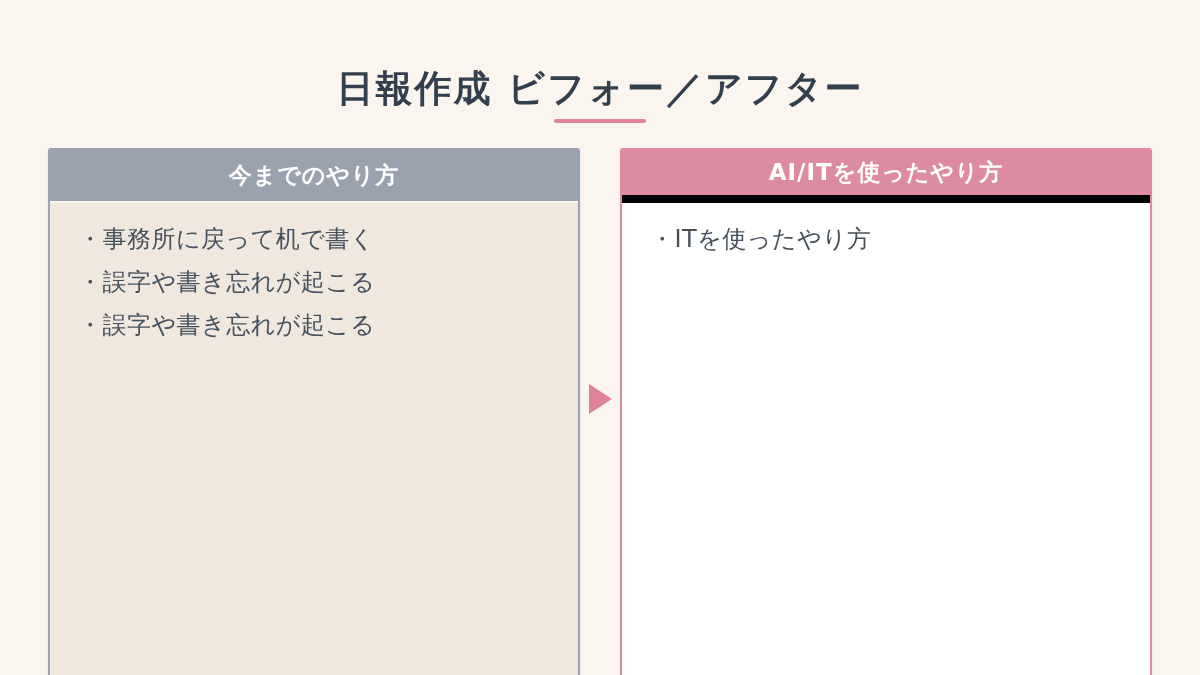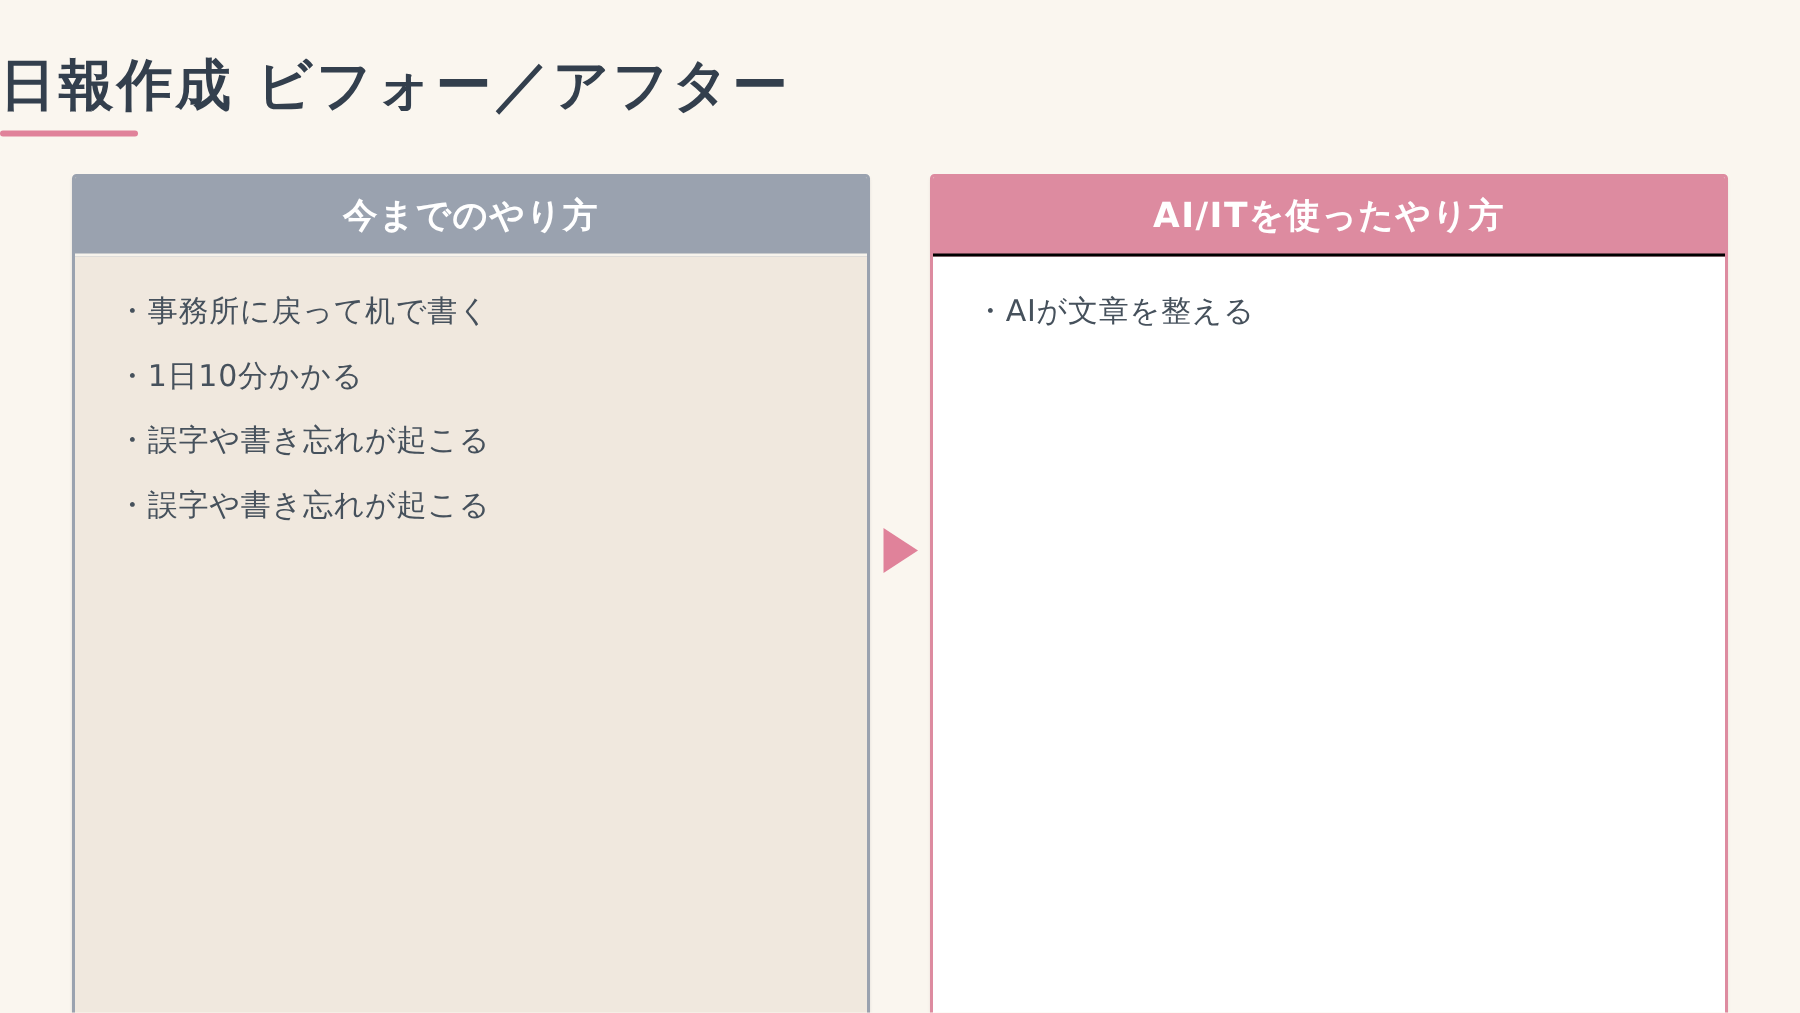--- a/index.html
+++ b/index.html
@@ -8,21 +8,22 @@
     background: #faf6ef;
     font-family: "DejaVu Sans", "Liberation Sans", sans-serif;
     overflow: hidden;
   }
   .slide { width: 1200px; height: 675px; position: relative; }
 
   .title-wrap {
     padding-top: 33px;
     display: flex;
     flex-direction: column;
-    align-items: flex-start;
+    align-items: center;
+    margin-top: 32px;
   }
   .title {
     font-size: 37px;
     font-weight: bold;
     color: #333f4d;
     letter-spacing: 2px;
     line-height: 1.3;
   }
   .title-underline {
     width: 92px;
@@ -67,29 +68,29 @@
     font-size: 23px;
     font-weight: bold;
     letter-spacing: 1px;
   }
   .panel.before .panel-header {
     background: #9aa2af;
     border-bottom: 2px solid #f7f3ec;
   }
   .panel.after .panel-header {
     background: #dd8ba0;
-    border-bottom: 2px solid #000000;
+    border-bottom: 8px solid #000000;
   }
   .panel-body {
     flex: 1;
     padding: 21px 28px;
   }
   .item-list { list-style: none; }
   .item {
-    font-size: 20px;
+    font-size: 24px;
     color: #46515c;
     line-height: 30px;
     margin-bottom: 13px;
     letter-spacing: 0.5px;
   }
 
   .arrow-col {
     flex: 0 0 40px;
     width: 40px;
     display: flex;
@@ -116,36 +117,35 @@
 
   <div class="panels">
 
     <section class="panel before">
       <header class="panel-header">
         <span>今までのやり方</span>
       </header>
       <div class="panel-body">
         <ul class="item-list">
           <li class="item">・事務所に戻って机で書く</li>
-          <li class="item">・1日10分かかる</li>
           <li class="item">・誤字や書き忘れが起こる</li>
           <li class="item">・誤字や書き忘れが起こる</li>
         </ul>
       </div>
     </section>
 
     <div class="arrow-col">
       <div class="arrow-right"></div>
     </div>
 
     <section class="panel after">
       <header class="panel-header">
         <span>AI/ITを使ったやり方</span>
       </header>
       <div class="panel-body">
         <ul class="item-list">
-          <li class="item">・AIが文章を整える</li>
+          <li class="item">・ITを使ったやり方</li>
         </ul>
       </div>
     </section>
 
   </div>
 </div>
 
 </body></html>

